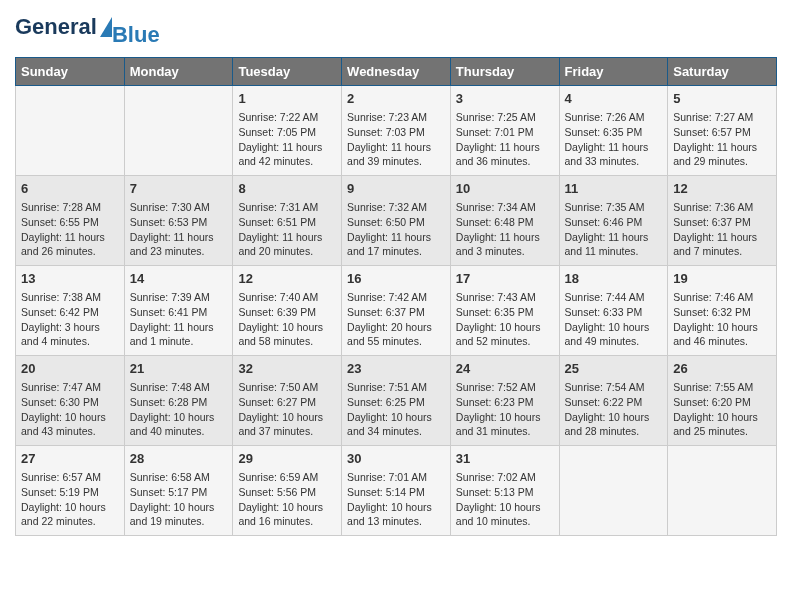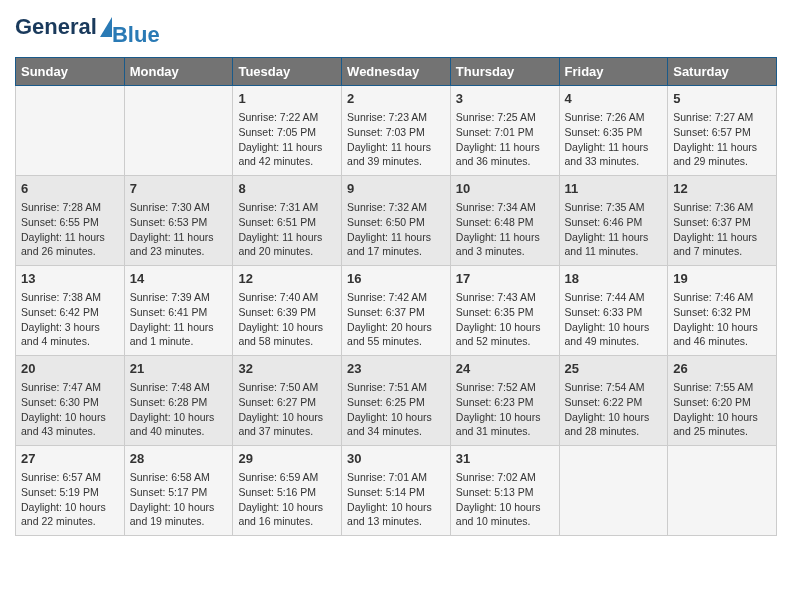--- a/index.html
+++ b/index.html
@@ -299,21 +299,21 @@
         </td>
         <td>
           <div class="day-num">28</div>
           <div>Sunrise: 6:58 AM</div>
           <div>Sunset: 5:17 PM</div>
           <div>Daylight: 10 hours and 19 minutes.</div>
         </td>
         <td>
           <div class="day-num">29</div>
           <div>Sunrise: 6:59 AM</div>
-          <div>Sunset: 5:16 PM</div>
+          <div>Sunset: 5:56 PM</div>
           <div>Daylight: 10 hours and 16 minutes.</div>
         </td>
         <td>
           <div class="day-num">30</div>
           <div>Sunrise: 7:01 AM</div>
           <div>Sunset: 5:14 PM</div>
           <div>Daylight: 10 hours and 13 minutes.</div>
         </td>
         <td>
           <div class="day-num">31</div>

